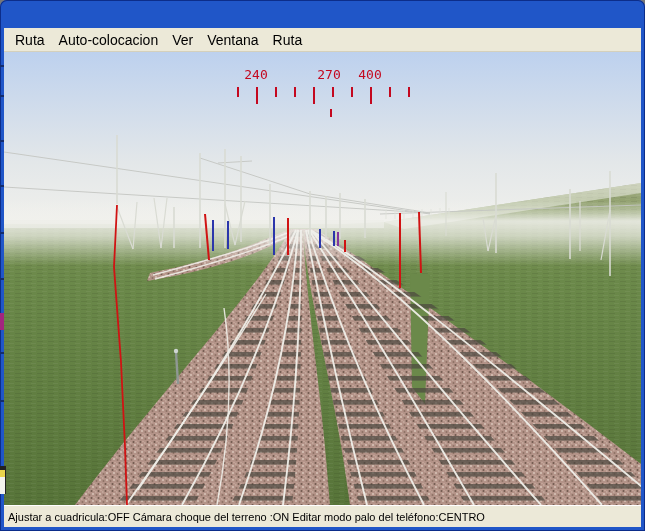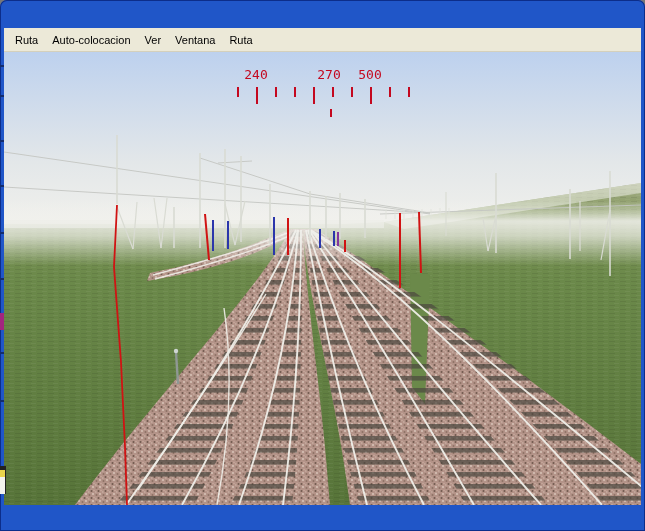--- a/index.html
+++ b/index.html
@@ -32,21 +32,21 @@
     position:absolute;left:0;top:1px;width:100%;text-align:center;
     color:#fff;font-size:13px;font-weight:bold;font-family:"Liberation Sans",sans-serif;line-height:17px;
   }
   
   .menubar{
     position:absolute;left:4px;top:28px;width:637px;height:24px;
     background:#ece9d8;border-bottom:1px solid #d4d0bc;
     display:flex;align-items:center;padding-left:4px;box-sizing:border-box;
   }
   .menu-item{
-    font-size:11px;color:#000;padding:4px 7px;cursor:default;white-space:nowrap;
+    font-size:14px;color:#000;padding:4px 7px;cursor:default;white-space:nowrap;
   }
   
   .viewport{position:absolute;left:4px;top:52px;width:637px;height:453px;overflow:hidden;background:#f0abfc;}
   .viewport svg{display:block;}
   
   .hud{position:absolute;left:0;top:0;width:100%;height:100%;pointer-events:none;}
   .compass{position:absolute;left:233px;top:35px;width:176px;height:90px;}
   .tick{position:absolute;top:0;width:2px;height:10px;}
   .tick.major{height:17px;}
   .tick-label{
@@ -247,28 +247,31 @@
           <span class="tick" style="left: 0px; background: rgb(196, 8, 31);"></span>
           <span class="tick major" style="left: 19px; background: rgb(196, 8, 31);"></span>
           <span class="tick-label" style="left: 19px; color: rgb(196, 8, 31);">240</span>
           <span class="tick" style="left: 38px; background: rgb(196, 8, 31);"></span>
           <span class="tick" style="left: 57px; background: rgb(196, 8, 31);"></span>
           <span class="tick major" style="left: 76px; background: rgb(196, 8, 31);"></span>
           <span class="tick-label" style="left: 92px; color: rgb(196, 8, 31); text-align: center;">270</span>
           <span class="tick" style="left: 95px; background: rgb(196, 8, 31);"></span>
           <span class="tick" style="left: 114px; background: rgb(196, 8, 31);"></span>
           <span class="tick major" style="left: 133px; background: rgb(196, 8, 31);"></span>
-          <span class="tick-label" style="left: 133px; color: rgb(196, 8, 31);">500</span>
+          <span class="tick-label" style="left: 133px; color: rgb(196, 8, 31);">400</span>
           <span class="tick" style="left: 152px; background: rgb(196, 8, 31);"></span>
           <span class="tick" style="left: 171px; background: rgb(196, 8, 31);"></span>
           <span class="heading-marker" style="left: 93.1px; background: rgb(196, 8, 31);"></span>
         </div>
     </div>
   </div>
 
+  <div class="statusbar">
+    <span>Ajustar a cuadricula:OFF Cámara choque del terreno :ON Editar modo palo del teléfono:CENTRO</span>
+  </div>
 
   <div class="edge-tick" style="top:65px"></div>
   <div class="edge-tick" style="top:95px"></div>
   <div class="edge-tick" style="top:140px"></div>
   <div class="edge-tick" style="top:185px"></div>
   <div class="edge-tick" style="top:232px"></div>
   <div class="edge-tick" style="top:278px"></div>
   <div class="edge-tick" style="top:352px"></div>
   <div class="edge-tick" style="top:400px"></div>
   <div class="magenta-blip"></div>

